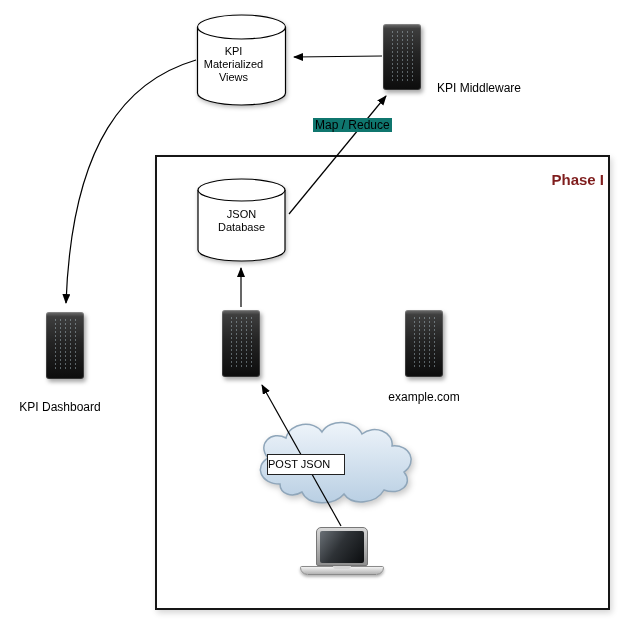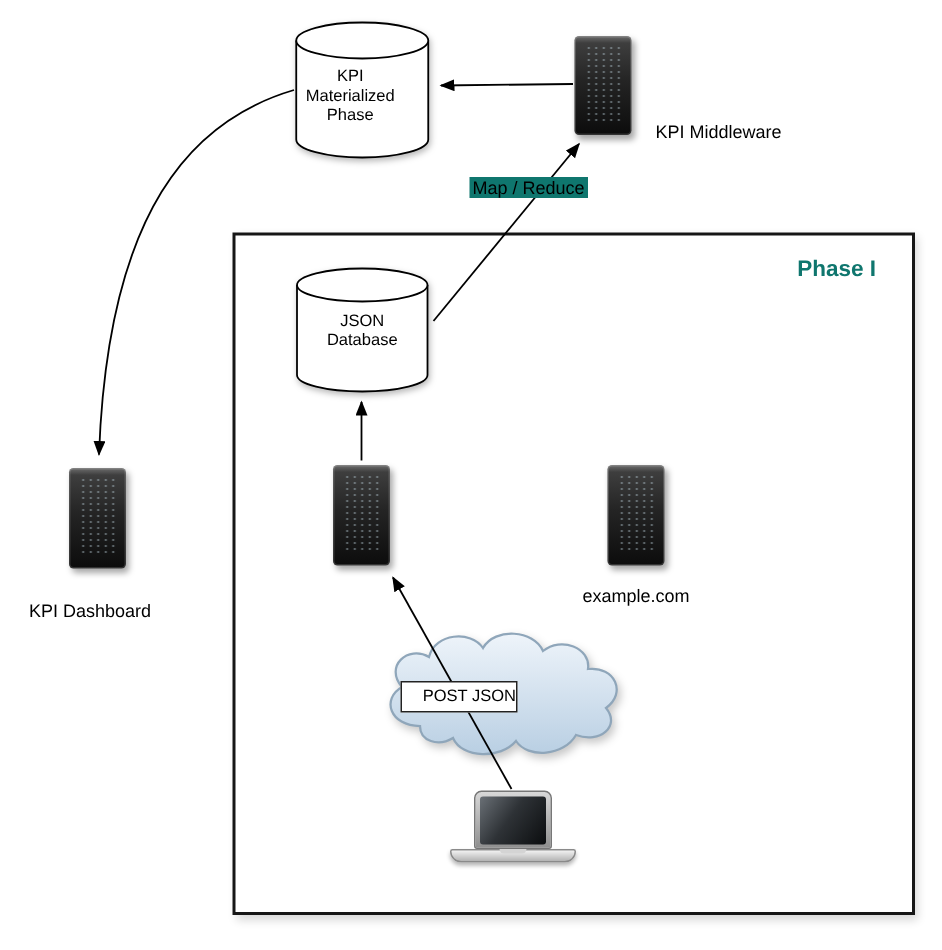--- a/index.html
+++ b/index.html
@@ -8,22 +8,22 @@
     font-family:"Liberation Sans",sans-serif;color:#000;overflow:hidden;
   }
 
   
   .phase-box{
     position:absolute;left:155px;top:155px;width:451px;height:451px;
     border:2px solid #161616;background:#fff;
     box-shadow:2px 3px 6px rgba(0,0,0,.16);
   }
   .phase-label{
-    position:absolute;top:14px;right:24px;
-    font-size:15px;font-weight:bold;color:#0f766e;
+    position:absolute;top:14px;right:4px;
+    font-size:15px;font-weight:bold;color:#7f1d1d;
   }
 
   
   .cylinder{position:absolute;filter:drop-shadow(1.5px 2px 2px rgba(0,0,0,.28));}
   .cyl-label{
     position:absolute;left:0;right:0;text-align:center;
     font-size:11px;line-height:13px;color:#000;
   }
 
   
@@ -43,21 +43,21 @@
   .lbl.center{text-align:center;}
   .lbl.whitebg{background:#0f766e;padding:0 2px;}
 
   
   .cloud-svg{position:absolute;left:244px;top:412px;z-index:1;filter:drop-shadow(2px 3px 3px rgba(0,0,0,.22));}
 
   
   .post-json{
     position:absolute;left:267px;top:454px;width:76px;height:19px;
     background:#fff;border:1px solid #222;
-    font-size:11px;line-height:19px;text-align:right;z-index:6;color:#000;
+    font-size:11px;line-height:19px;text-align:left;z-index:6;color:#000;
   }
 
   
   .connectors{position:absolute;left:0;top:0;z-index:5;pointer-events:none;}
   .conn{stroke:#000;stroke-width:1.2;fill:none;}
 
   
   .laptop{position:absolute;left:300px;top:527px;width:84px;height:52px;}
   .laptop-screen{
     position:absolute;left:16px;top:0;width:52px;height:39px;
@@ -89,21 +89,21 @@
   </div>
 
   <div class="cylinder" style="left:196px;top:14px;width:75px;height:92px;">
     <svg width="91" height="92" viewBox="0 0 91 92">
       <path d="M1.5,13 V79 A44,12 0 0 0 89.5,79 V13" fill="#ffffff" stroke="#000" stroke-width="1.2"></path>
       <ellipse cx="45.5" cy="13" rx="44" ry="12" fill="#ffffff" stroke="#000" stroke-width="1.2"></ellipse>
     </svg>
     <div class="cyl-label" style="top:31px;">
       <div>KPI</div>
       <div>Materialized</div>
-      <div>Phase</div>
+      <div>Views</div>
     </div>
   </div>
 
   <div class="cylinder" style="left:197px;top:178px;width:89px;height:84px;">
     <svg width="89" height="84" viewBox="0 0 89 84">
       <path d="M1,12 V72 A43.5,11 0 0 0 88,72 V12" fill="#ffffff" stroke="#000" stroke-width="1.2"></path>
       <ellipse cx="44.5" cy="12" rx="43.5" ry="11" fill="#ffffff" stroke="#000" stroke-width="1.2"></ellipse>
     </svg>
     <div class="cyl-label" style="top:30px;">
       <div>JSON</div>

